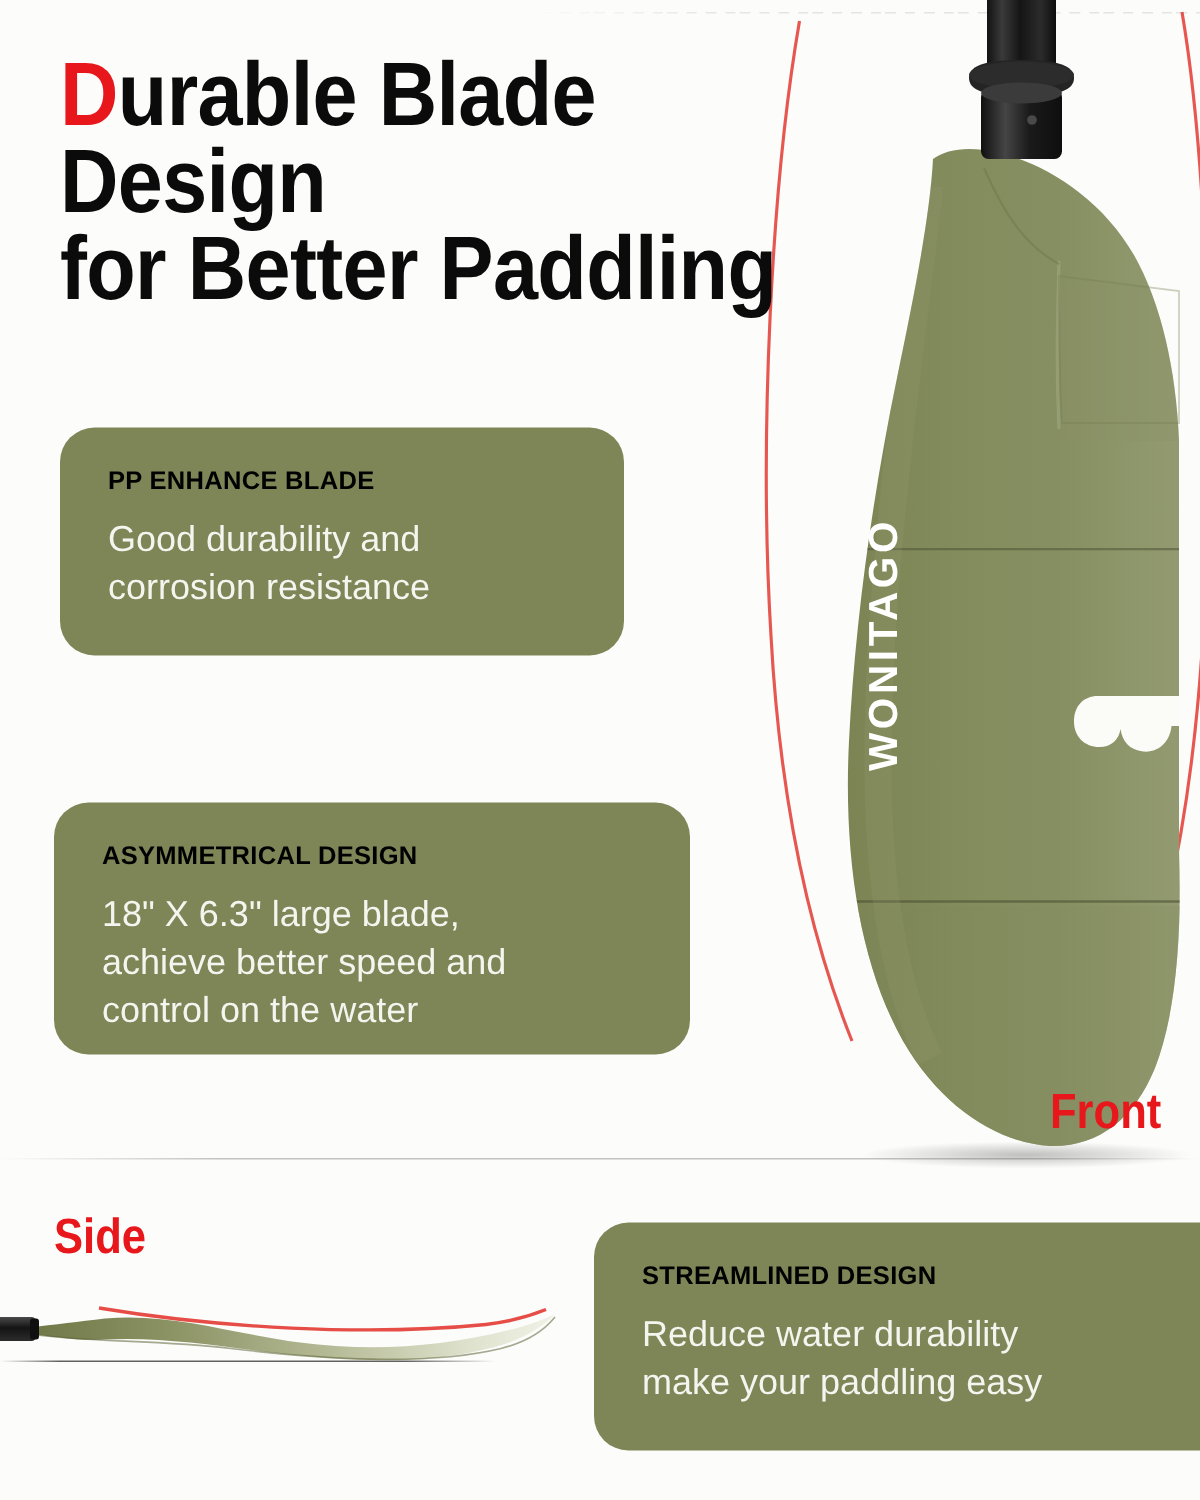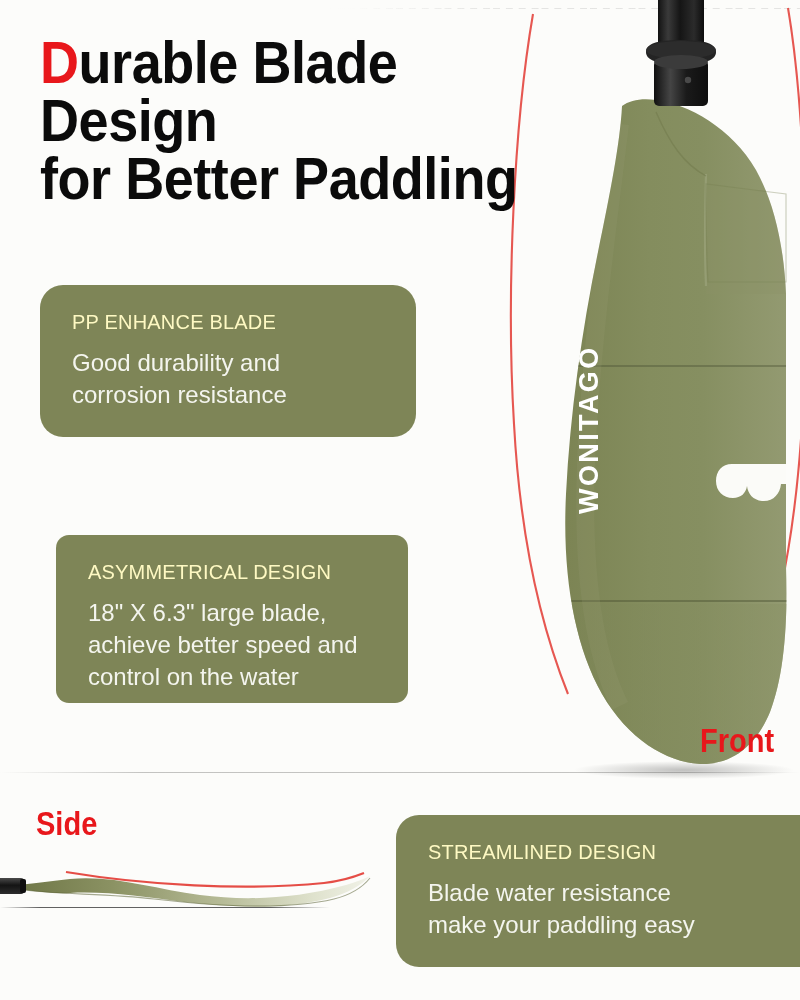--- a/index.html
+++ b/index.html
@@ -70,37 +70,37 @@
 
   
   .card{
     position:absolute;
     background:#7e8557;
     border-radius:23px;
     box-sizing:border-box;
     padding:26px 30px 24px 32px;
   }
   .card-title{
-    color:#fef9c3;
-    font-weight:400;
-    font-size:20px;
+    color:#000000;
+    font-weight:700;
+    font-size:17px;
     letter-spacing:.2px;
     margin:0 0 13px 0;
     white-space:nowrap;
   }
   .card-body{
     color:#f4f5ee;
     font-size:24px;
     line-height:1.33;
     font-weight:400;
     white-space:pre-line;
   }
 
   #card-pp      {left:40px; top:285px;  width:376px; height:152px;}
-  #card-asym    {left:56px; top:535px;  width:352px; height:168px;border-radius:13px;}
+  #card-asym    {left:36px; top:535px;  width:424px; height:168px;}
   #card-stream  {left:396px;top:815px;  width:432px; height:152px;}
 
   
   .red-label{
     position:absolute;
     color:#e8171b;
     font-family:"Liberation Sans Narrow","Liberation Sans",sans-serif;
     font-weight:700;
     font-size:33px;
     letter-spacing:0px;
@@ -299,20 +299,20 @@
 
   <div class="card" id="card-asym">
     <div class="card-title">ASYMMETRICAL DESIGN</div>
     <div class="card-body">18" X 6.3" large blade,
 achieve better speed and
 control on the water</div>
   </div>
 
   <div class="card" id="card-stream">
     <div class="card-title">STREAMLINED DESIGN</div>
-    <div class="card-body">Blade water resistance
+    <div class="card-body">Reduce water durability
 make your paddling easy</div>
   </div>
 
   <div class="red-label" id="label-side">Side</div>
   <div class="red-label" id="label-front">Front</div>
 
 </div>
 
 </body></html>

